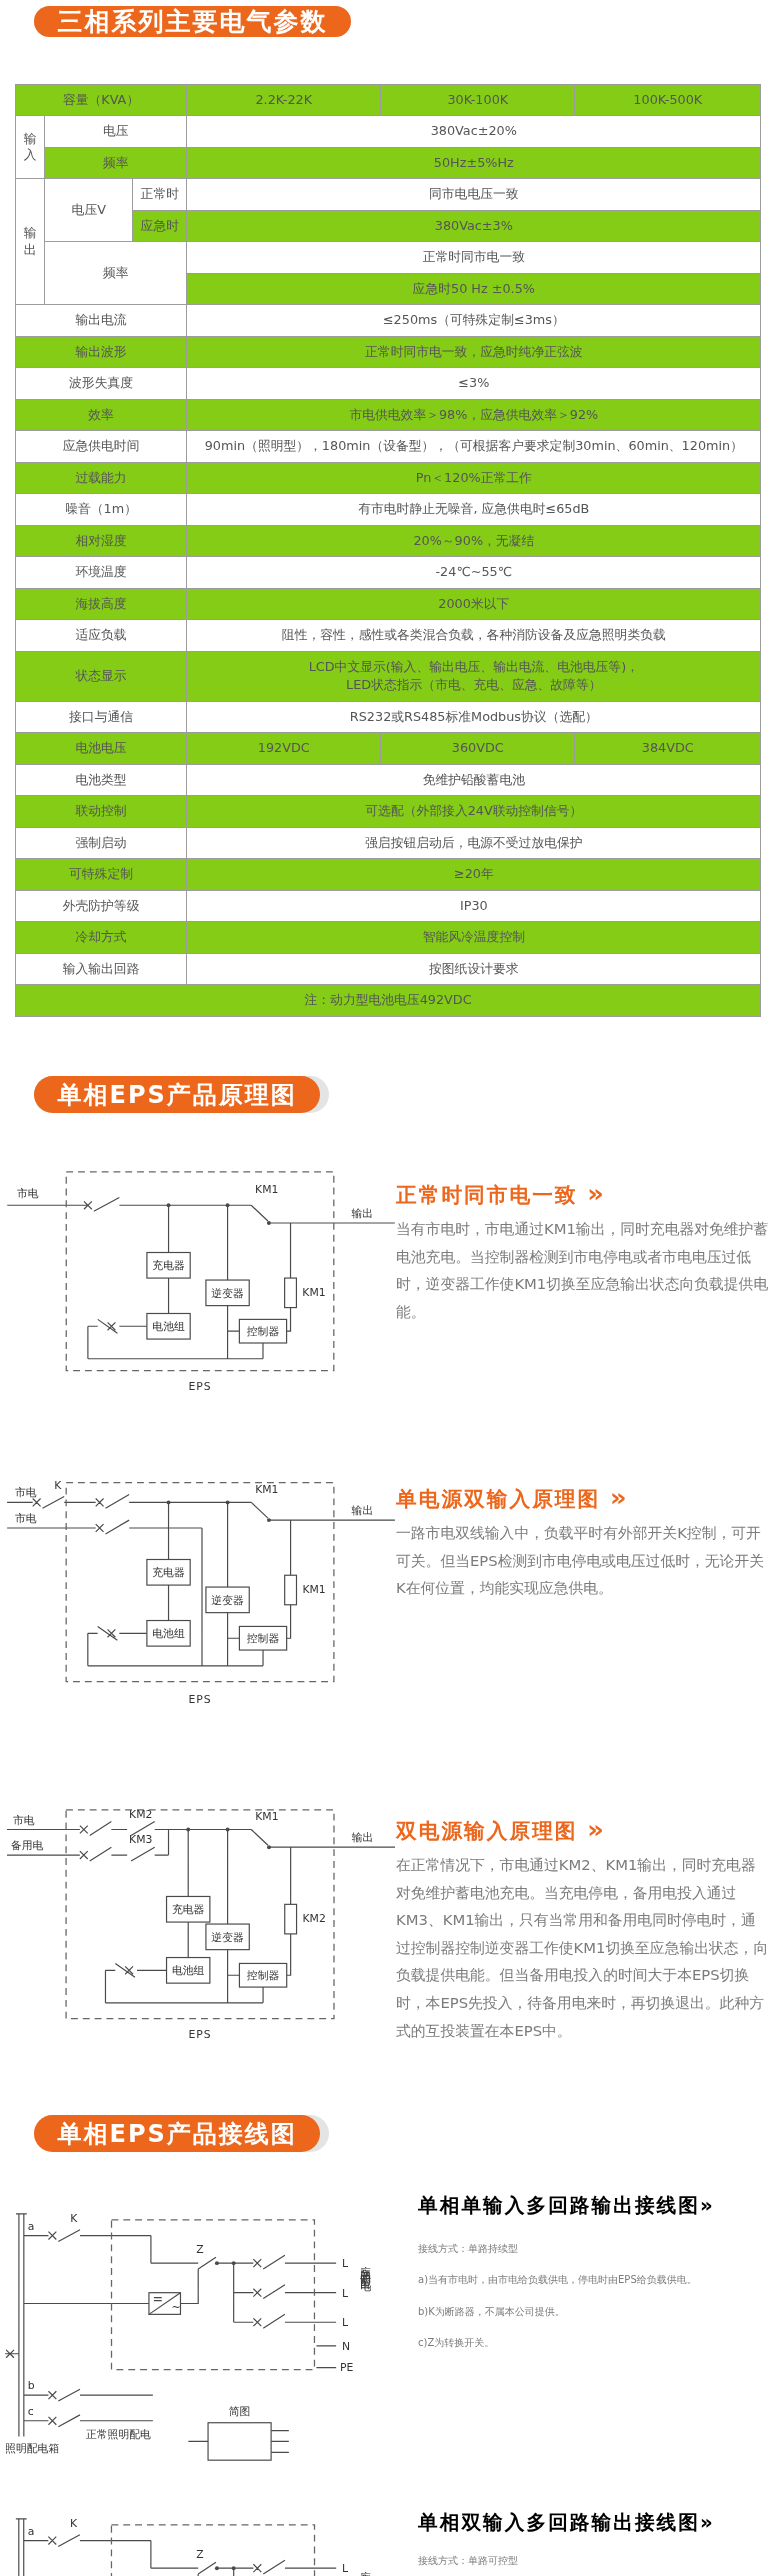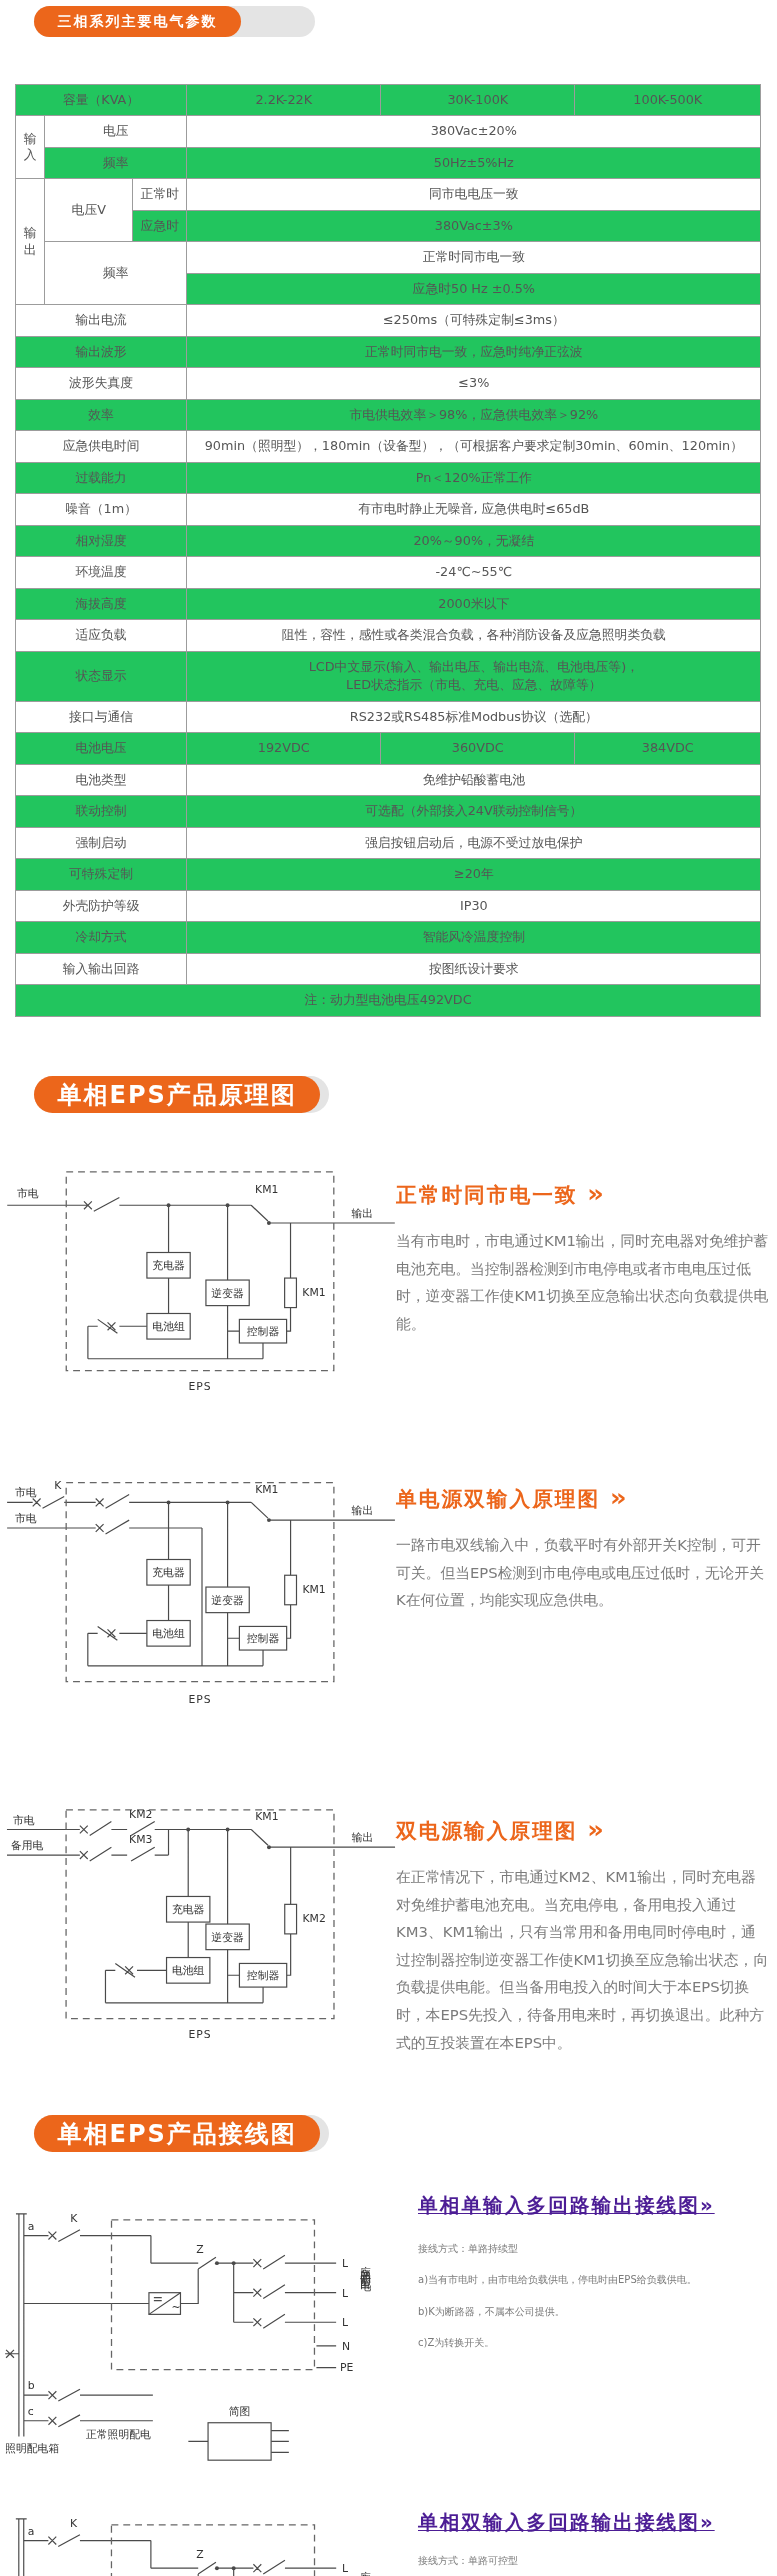--- a/index.html
+++ b/index.html
@@ -8,28 +8,28 @@
   
   .pill{position:absolute;left:34px;}
   .pill .bg{position:absolute;left:0;top:0;background:#e4e4e4;border-radius:19.7px;}
   .pill .fg{position:relative;display:inline-flex;align-items:center;background:#ec661b;
             color:#fff;font-weight:bold;border-radius:19.7px;padding:0 23.6px;letter-spacing:2px;}
   
   .spec-table{position:absolute;left:14.8px;top:84px;width:745px;border-collapse:collapse;
               table-layout:fixed;font-size:12.8px;color:#555;}
   .spec-table td{border:1px solid #9c9c9c;text-align:center;vertical-align:middle;
                  padding:5.9px 4.9px;line-height:18.7px;white-space:pre-line;background:#fff;}
-  .spec-table tr.sh>td{background:#22c55e;}
+  .spec-table tr.sh>td{background:#84cc16;}
   .spec-table td.grp{padding:5.9px 2px;word-break:break-all;line-height:16.7px;border-radius:14px;}
   
   .dtext{position:absolute;width:374px;}
   .dtitle{font-size:20.7px;font-weight:bold;color:#ec661b;letter-spacing:2px;}
   .dtitle .chev{font-size:25.6px;margin-left:9.8px;letter-spacing:0;color:#ec661b;}
-  .dpara{margin-top:18px;font-size:14.8px;line-height:27.6px;color:#7b7b7b;}
-  .wtitle{font-size:19.7px;font-weight:bold;color:#4c1d95;letter-spacing:2px;text-decoration:underline;}
+  .dpara{margin-top:6px;font-size:14.8px;line-height:27.6px;color:#7b7b7b;}
+  .wtitle{font-size:19.7px;font-weight:bold;color:#000000;letter-spacing:2px;}
   .wlines{margin-top:13.8px;font-size:10px;line-height:31.5px;color:#7b7b7b;}
   
   .diag{position:absolute;}
   .wire{fill:none;stroke:#4a4a4a;stroke-width:1.2;}
   .dashed{fill:none;stroke:#666;stroke-width:1.3;stroke-dasharray:7 5;}
   .cbox{fill:#fff;stroke:#4a4a4a;stroke-width:1.2;}
   .dot{fill:#4a4a4a;stroke:none;}
   .diag text{fill:#333;font-size:11px;}
   .t10{font-size:10px;}
   .t12{font-size:12px;}
@@ -37,21 +37,21 @@
   .t9{font-size:9.5px;}
   .vert{writing-mode:vertical-rl;letter-spacing:3px;font-size:11px;}
 </style>
 </head>
 <body>
 
 <div class="page">
 
   <div class="pill" style="top:5.9px;height:31.5px;">
     <div class="bg" style="width:281px;height:31.5px;border-radius:15.8px;"></div>
-    <div class="fg" style="height:31.5px;font-size:14px;border-radius:15.8px;">三相系列主要电气参数</div>
+    <div class="fg" style="height:31.5px;font-size:25px;border-radius:15.8px;">三相系列主要电气参数</div>
   </div>
 
   <table class="spec-table">
     <colgroup>
         <col style="width:29.5px">
         <col style="width:88px">
         <col style="width:54px">
       <col style="width:194px">
         <col style="width:194px">
         <col style="width:186px">

